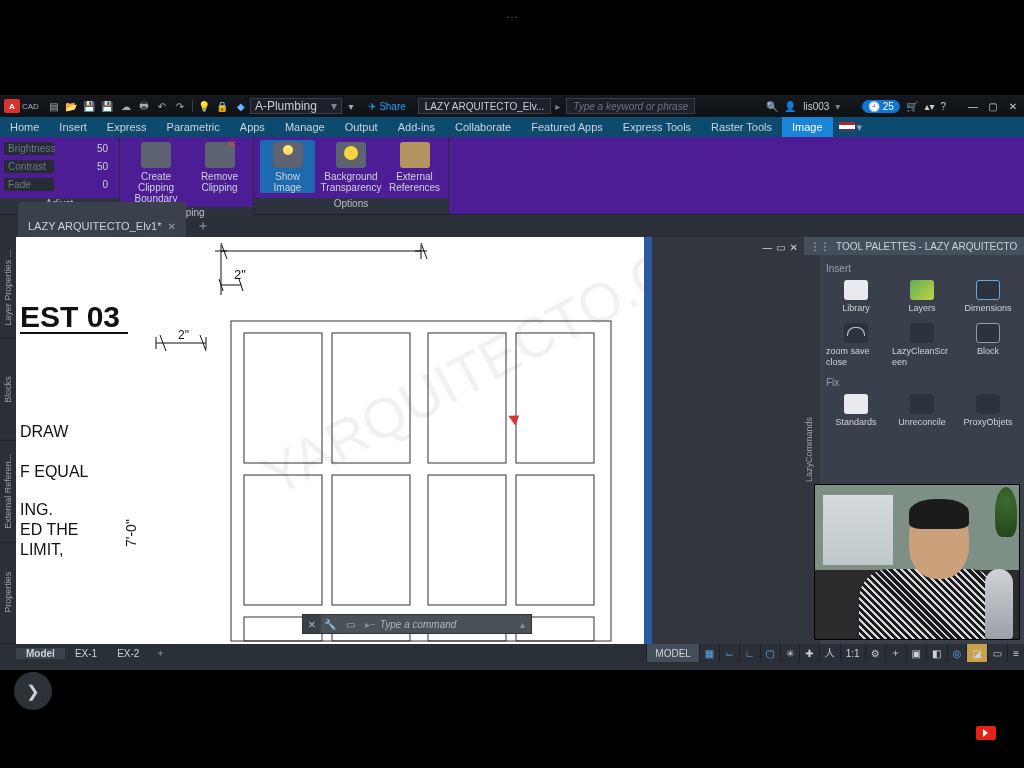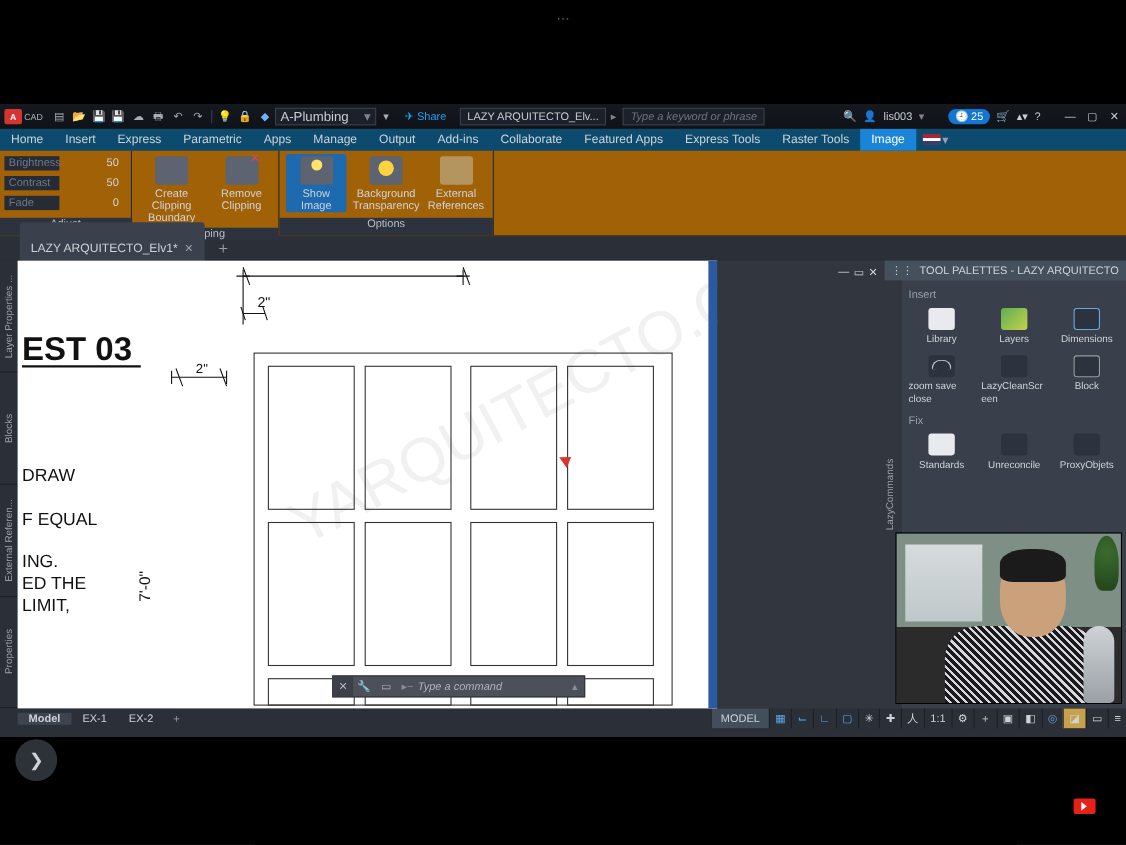--- a/index.html
+++ b/index.html
@@ -23,21 +23,21 @@
 #qat .timer { background:#1276d3; color:#fff; padding:1px 6px; border-radius:10px; font-size:10px; display:flex; align-items:center; gap:2px;}
 #qat .wctrl { width:14px; text-align:center; }
 
 
 #menu { height:20px; background:#0c4a6e; display:flex; align-items:center; font-size:11px; color:#cfd3d9; }
 #menu .mitem { padding:0 10px; height:100%; display:flex; align-items:center; }
 #menu .mitem.active { background:#1a85d8; color:#fff; }
 #menu .flag { margin-left:6px; width:16px; height:10px; background:linear-gradient(to bottom,#b22234 33%,#fff 33% 66%,#3c3b6e 66%); }
 
 
-#ribbon { height:78px; background:#a16207; display:flex; border-bottom:1px solid #1c2029; }
+#ribbon { height:78px; background:#4c1d95; display:flex; border-bottom:1px solid #1c2029; }
 .panel { display:flex; flex-direction:column; border-right:1px solid #252a33; }
 .panel .body { flex:1; display:flex; align-items:flex-start; padding:3px 6px; gap:6px; }
 .panel .plabel { height:16px; font-size:10px; color:#b9bec6; text-align:center; background:#2d333e; }
 .adj-row { display:flex; align-items:center; font-size:10px; color:#6e788a; width:110px; height:18px; }
 .adj-row .albl { width:50px; background:#262b35; padding:1px 4px; }
 .adj-row .aval { flex:1; text-align:right; padding:1px 6px; color:#cfd3d9;}
 .rbtn { display:flex; flex-direction:column; align-items:center; justify-content:center; width:55px; font-size:10px; color:#cfd3d9; text-align:center; line-height:1.1; padding-top:2px; }
 .rbtn.wide{width:60px;}
 .rbtn .ricon { width:30px; height:26px; background:#5d6370; border-radius:3px; margin-bottom:3px; position:relative; }
 .ricon.bulb::after{content:"";position:absolute;left:10px;top:3px;width:10px;height:10px;background:#ffe36b;border-radius:50%;}

